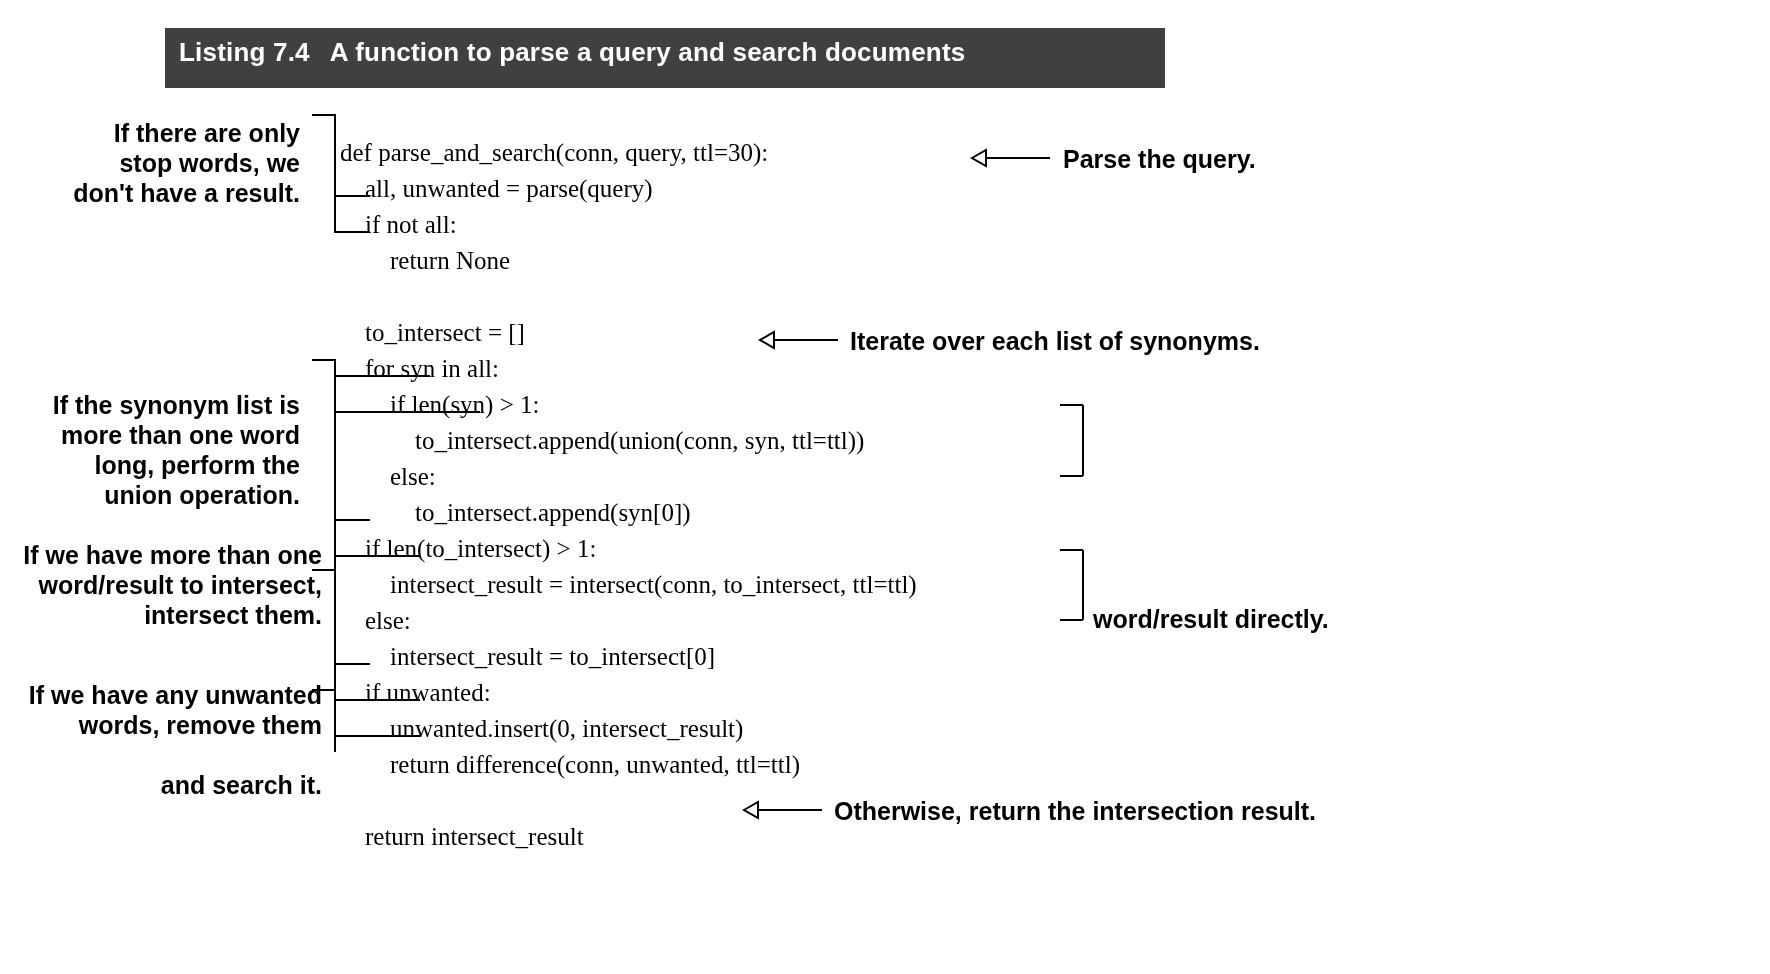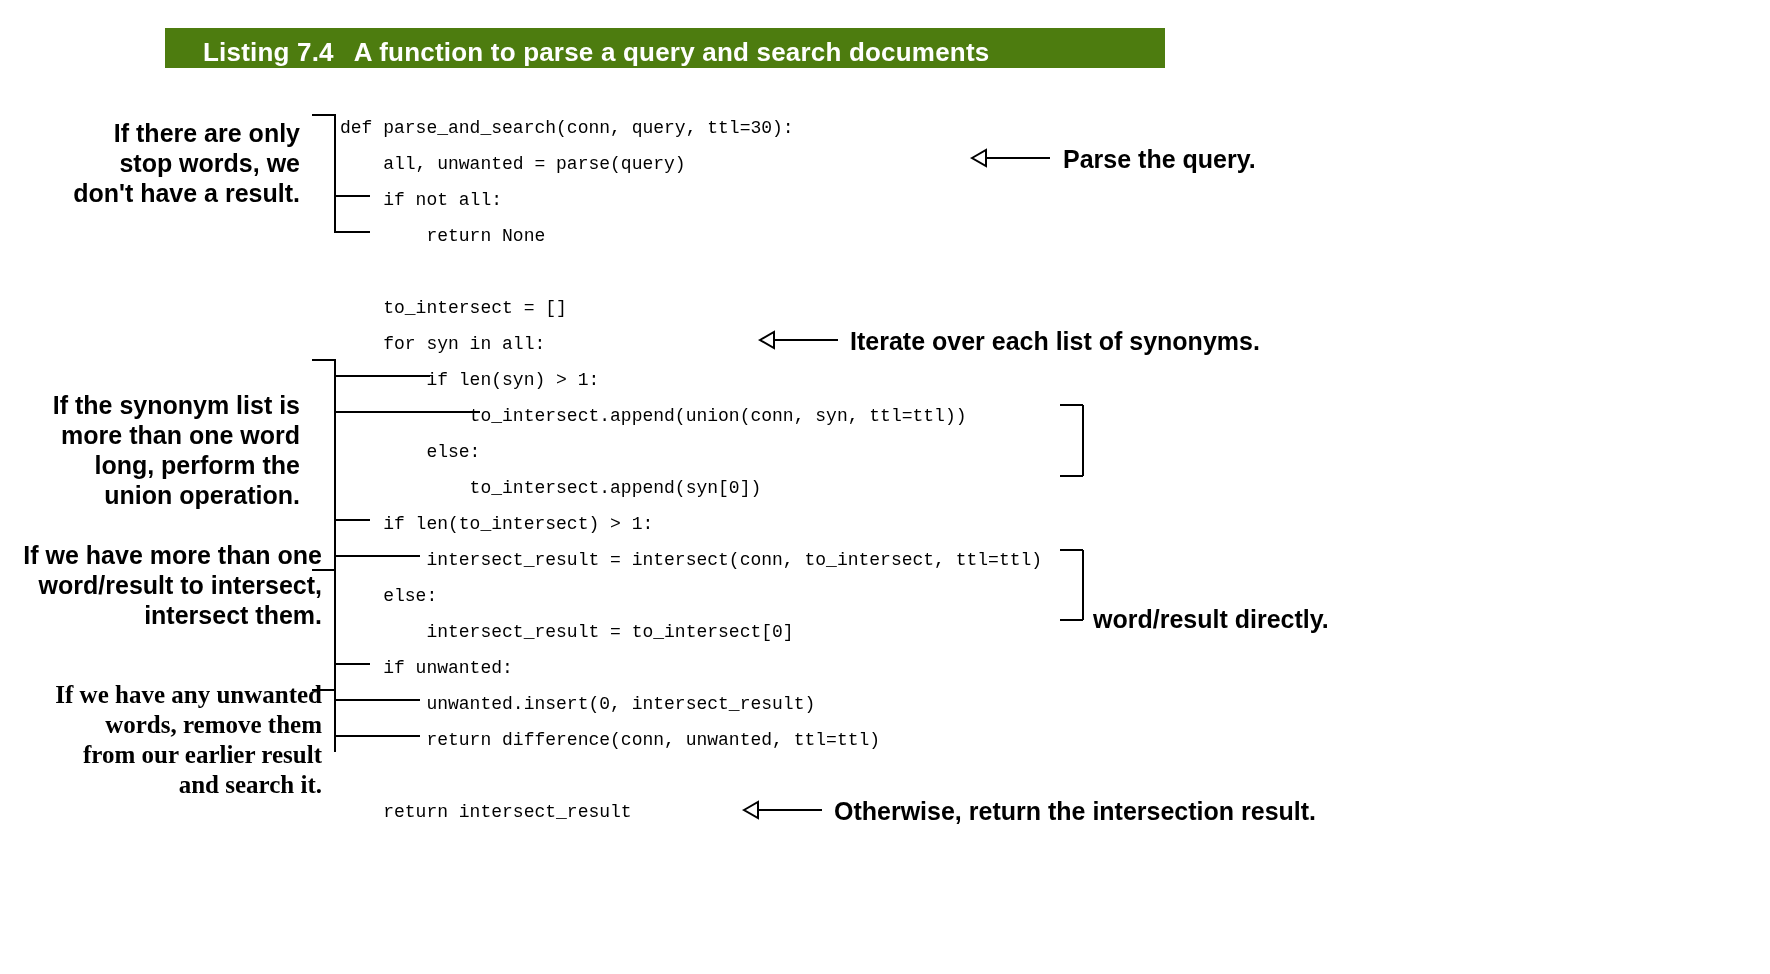--- a/index.html
+++ b/index.html
@@ -14,40 +14,40 @@
   .page {
     position: relative;
     width: 1770px;
     height: 974px;
   }
   .listing-header {
     position: absolute;
     left: 165px;
     top: 28px;
     width: 1000px;
-    height: 40px;
-    background: #4d7c0f;
+    height: 60px;
+    background: #404040;
     color: #fff;
     font-weight: 700;
     font-size: 26px;
     line-height: 48px;
-    padding-left: 38px;
+    padding-left: 14px;
     box-sizing: border-box;
     font-stretch: condensed;
     letter-spacing: 0.2px;
   }
   .listing-header .num {
     margin-right: 20px;
   }
   .code {
     position: absolute;
     left: 340px;
-    top: 92px;
-    font-family: Liberation Mono, monospace;
-    font-size: 18px;
+    top: 110px;
+    font-family: Liberation Serif, serif;
+    font-size: 25px;
     line-height: 36px;
     white-space: pre;
     color: #000;
   }
 
   .ann {
     position: absolute;
     font-weight: 700;
     font-size: 25px;
     line-height: 30px;
@@ -97,21 +97,21 @@
         return difference(conn, unwanted, ttl=ttl)
 
     return intersect_result</pre>
 
   <div class="ann left" style="left:0; top:118; width:300px; top:118px;"><span>If there are only</span><br><span>stop words, we</span><br><span>don't have a result.</span></div>
 
   <div class="ann left" style="left:0; top:390px; width:300px;"><span>If the synonym list is</span><br><span>more than one word</span><br><span>long, perform the</span><br><span>union operation.</span></div>
 
   <div class="ann left" style="left:0; top:540px; width:322px;"><span>If we have more than one</span><br><span>word/result to intersect,</span><br><span>intersect them.</span></div>
 
-  <div class="ann left" style="left:0; top:680px; width:322px;font-family:Liberation Serif, serif;"><span>If we have any unwanted</span><br><span>words, remove them</span><br><span>from our earlier result</span><br><span>and search it.</span></div>
+  <div class="ann left" style="left:0; top:680px; width:322px;"><span>If we have any unwanted</span><br><span>words, remove them</span><br><br><span>and search it.</span></div>
 
   <div class="ann inline" style="left:1063px; top:144px;"><span>Parse the query.</span></div>
 
   <div class="ann inline" style="left:850px; top:326px;"><span>Iterate over each list of synonyms.</span></div>
 
 
   <div class="ann right" style="left:1093px; top:574px; width:400px;"><br><span>word/result directly.</span></div>
 
   <div class="ann inline" style="left:834px; top:796px;"><span>Otherwise, return the intersection result.</span></div>
 

